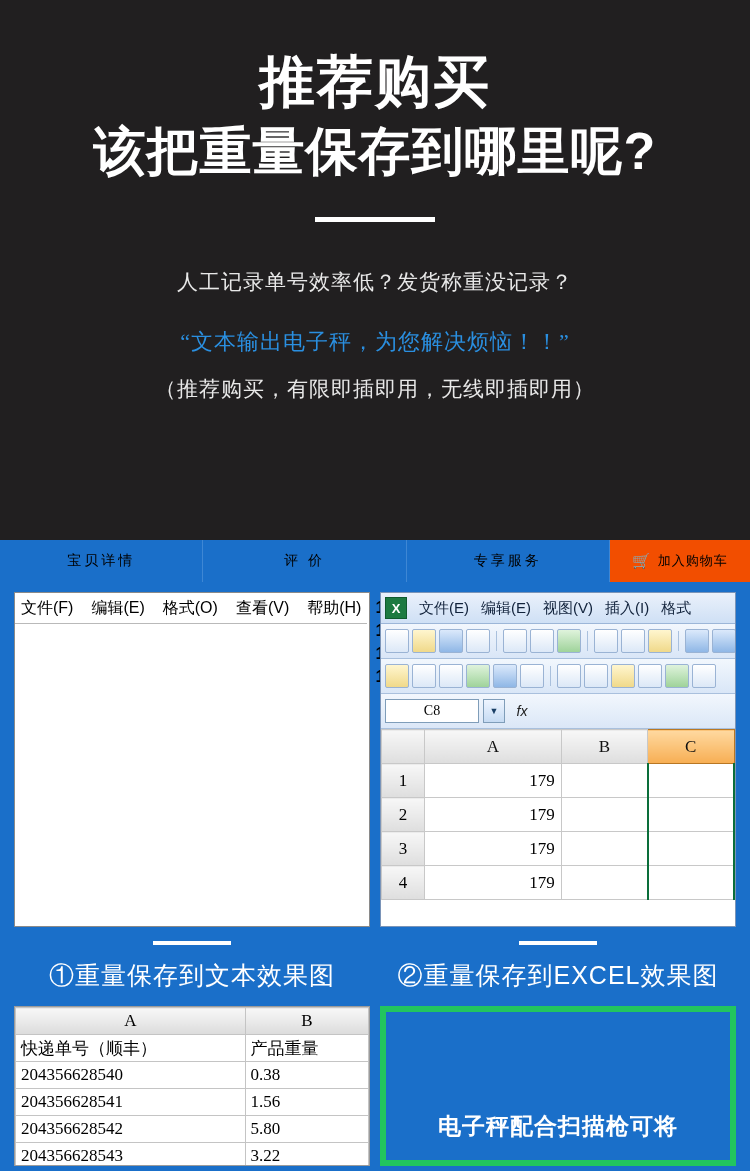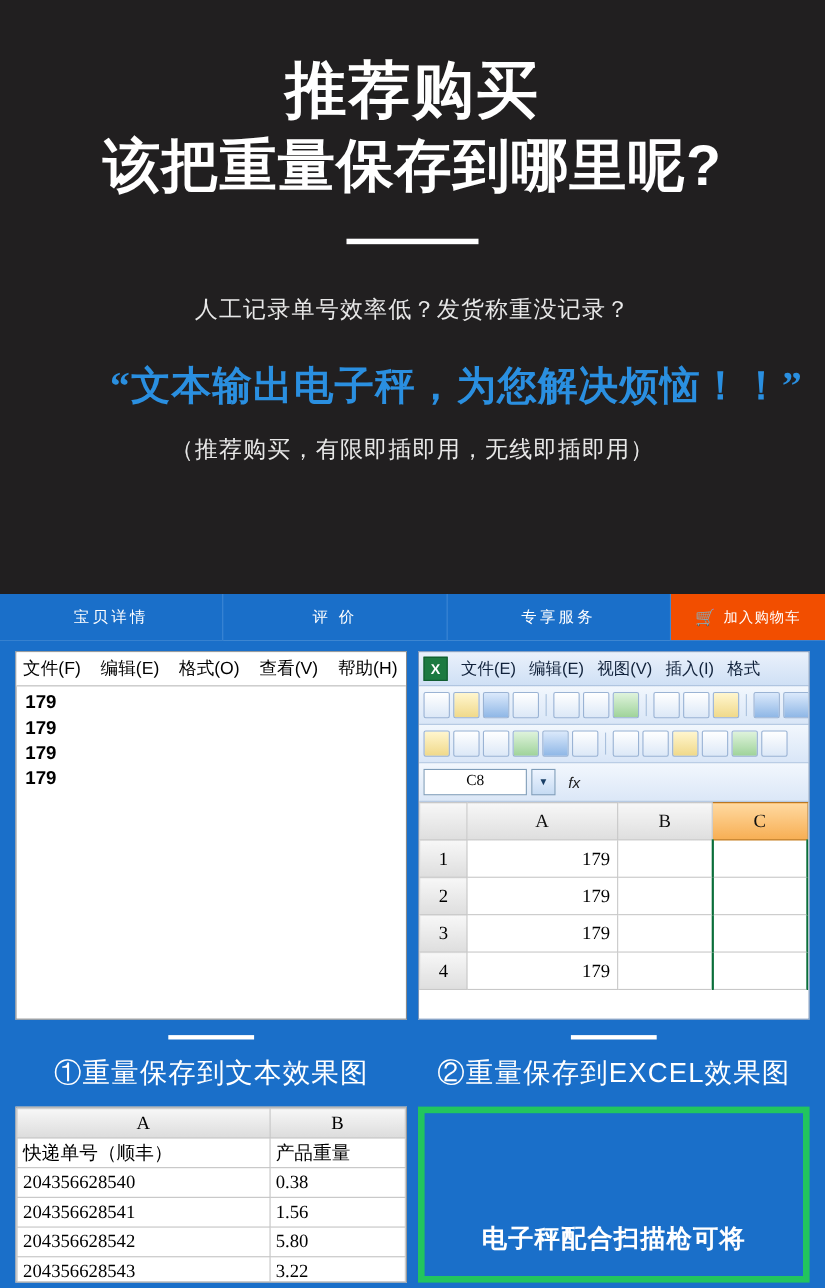--- a/index.html
+++ b/index.html
@@ -48,45 +48,44 @@
   }
   .hero-sub {
     margin-top: 42px;
     font-size: 21px;
     line-height: 1.75;
     color: #e8e8e8;
     letter-spacing: 1px;
   }
   .hero-quote {
     margin-top: 26px;
-    font-size: 36px;
-    font-weight: bold;
+    font-size: 22px;
+    font-weight: normal;
     color: #2a8fe0;
     letter-spacing: 1px;
-    text-align: right;
   }
   .hero-quote .qm {
     color: #2a8fe0;
     font-family: "Liberation Serif", serif;
   }
   .hero-note {
     margin-top: 18px;
     font-size: 21px;
     color: #e8e8e8;
     letter-spacing: 1px;
   }
 
   
   .tabbar {
     height: 42px;
     width: 750px;
     background: #1a6fc9;
     display: flex;
     align-items: stretch;
-    color: #ffffff;
+    color: #000000;
     font-size: 14px;
   }
   .tab {
     flex: 1 1 0;
     display: flex;
     align-items: center;
     justify-content: center;
     letter-spacing: 3px;
     border-right: 1px solid #3e87d4;
     cursor: pointer;
@@ -132,21 +131,21 @@
 
   
   .notepad {
     width: 356px;
     height: 335px;
     background: #ffffff;
     border: 1px solid #8a8a8a;
     box-sizing: border-box;
     font-family: "Liberation Sans", sans-serif;
     display: flex;
-    flex-direction: column;
+    flex-direction: row;
   }
   .np-menubar {
     display: flex;
     align-items: center;
     height: 30px;
     border-bottom: 1px solid #b9b9b9;
     padding: 0 6px;
     font-size: 16px;
     color: #000000;
     gap: 18px;

